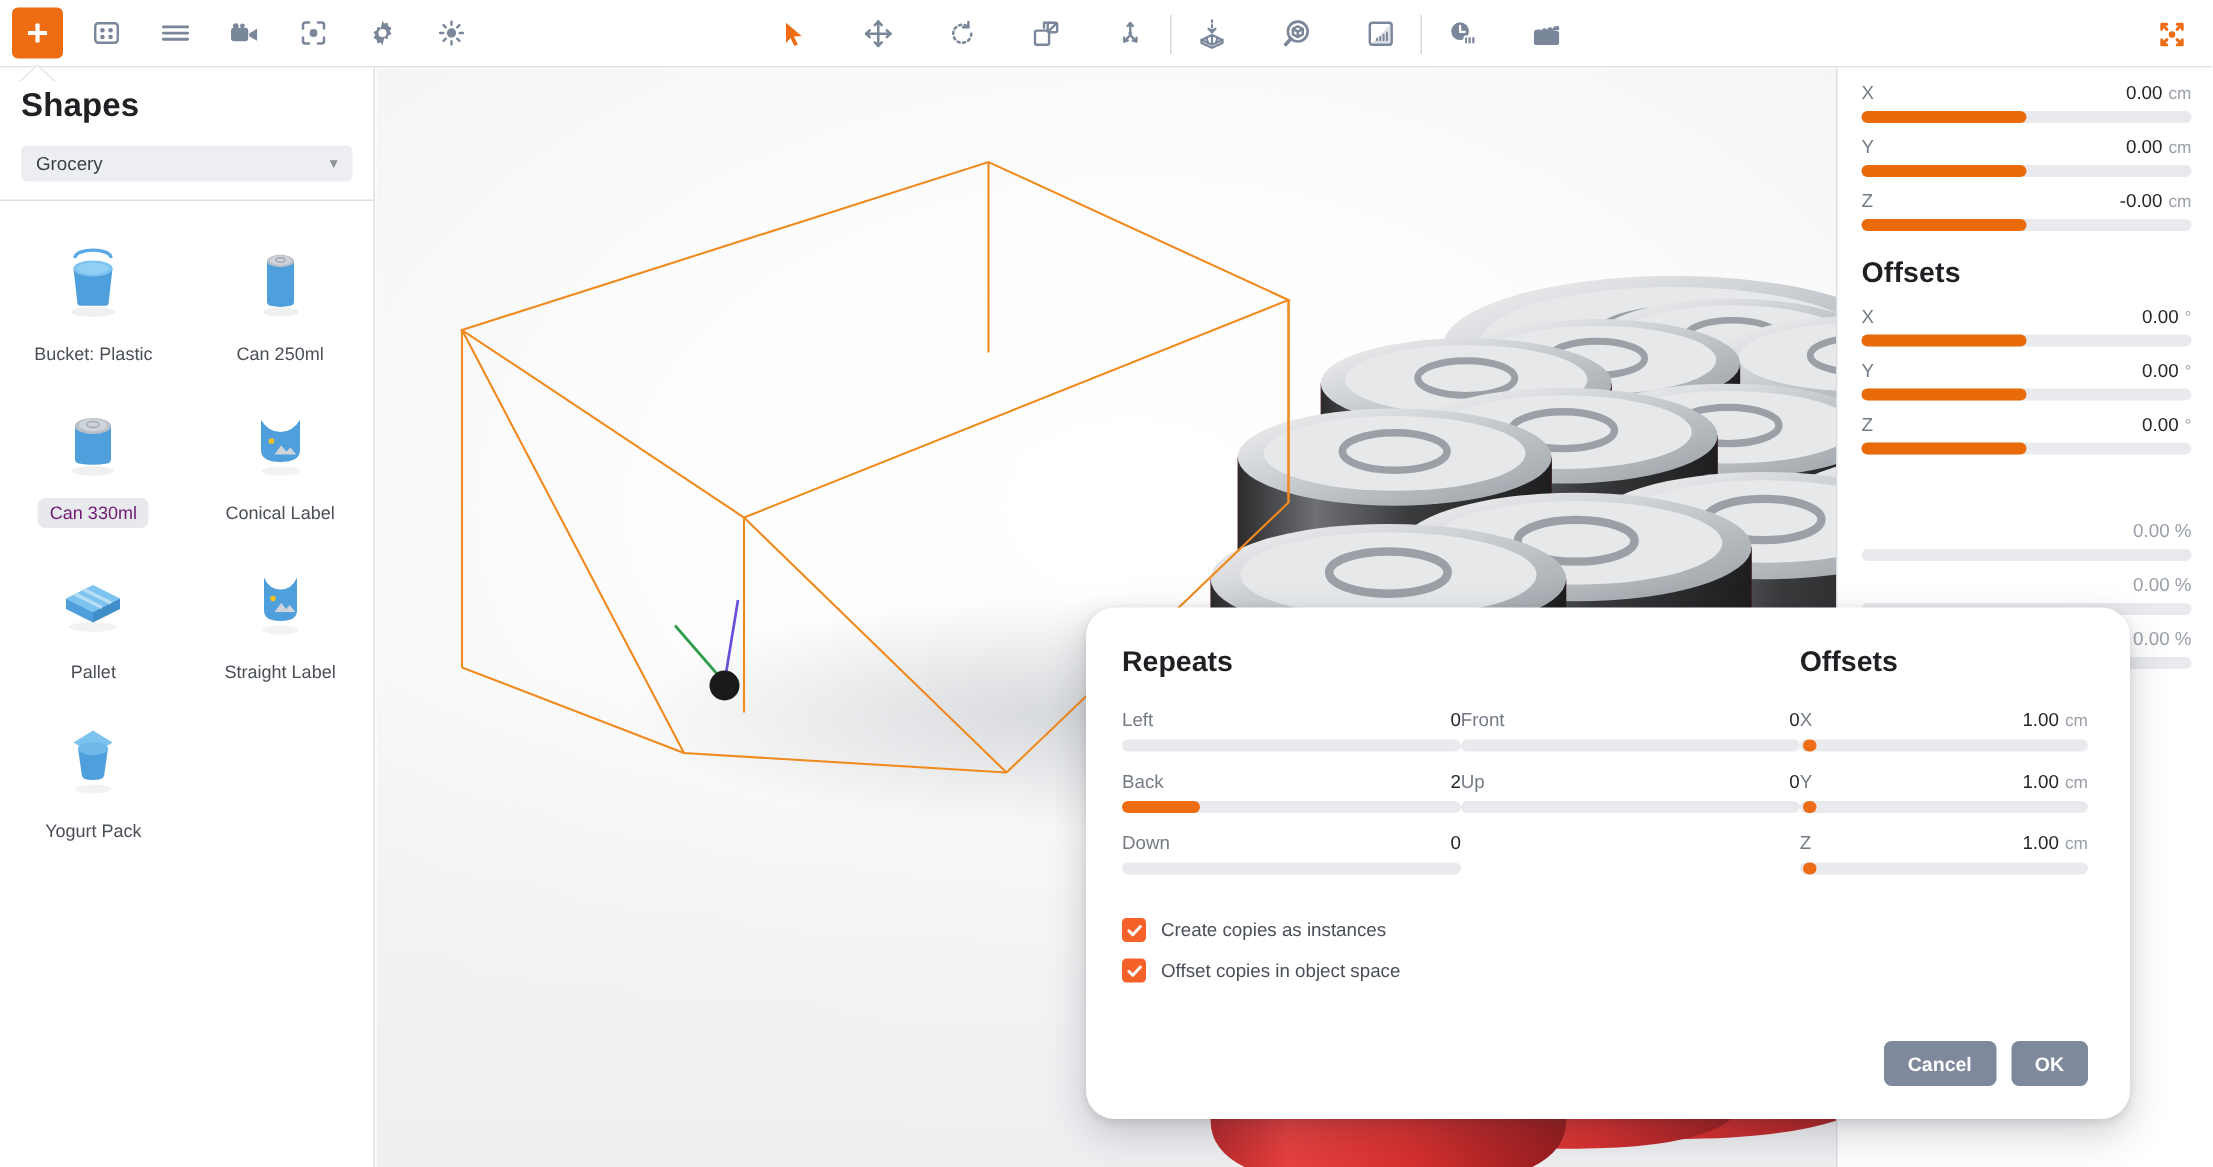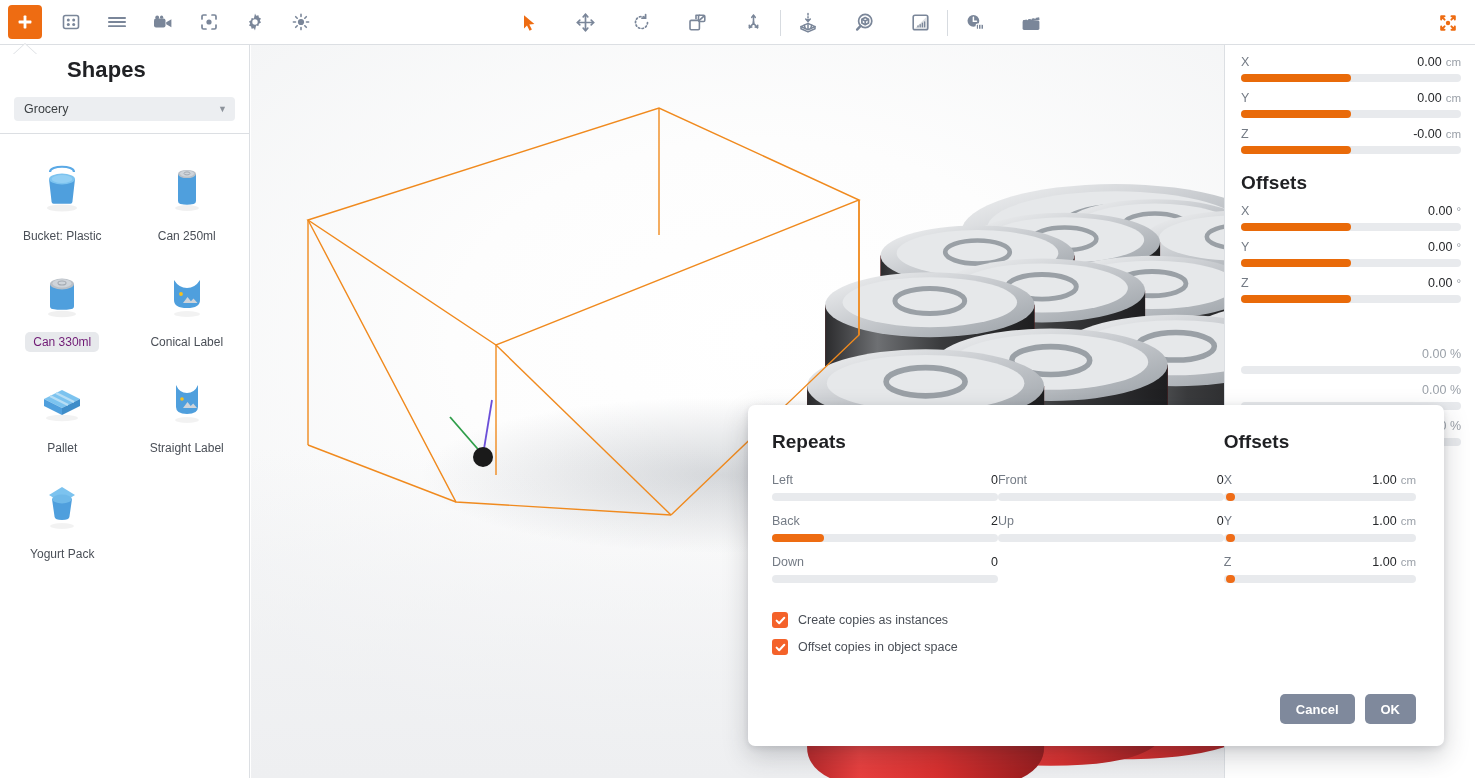--- a/index.html
+++ b/index.html
@@ -43,21 +43,21 @@
     border-bottom: 11px solid #dcdfe3; z-index: 5;
   }
 
   
   .sidebar {
     position: absolute; left: 0; top: 45px; width: 250px; height: 733px;
     background: #fff; border-right: 1px solid #dcdfe3;
   }
   .sb-title {
     font-size: 22px; font-weight: 600; color: #202124;
-    padding: 12px 0 0 27px; letter-spacing: 0.1px; margin-left: 40px;
+    padding: 12px 0 0 14px; letter-spacing: 0.1px;
   }
   .sb-select {
     margin: 14px 14px 0 14px; height: 24px; background:#eceef1;
     border-radius: 4px; display:flex; align-items:center;
     padding: 0 8px 0 10px; font-size: 12.5px; color:#3c4043;
     cursor:pointer; position: relative;
   }
   .sb-select .chev { margin-left:auto; color:#8d939b; font-size: 9px; line-height:1; }
   .sb-divider { margin-top: 12px; height:1px; background:#dcdfe3; }
 
@@ -102,22 +102,22 @@
   .rp-axis { color:#747b85; }
   .rp-val { margin-left:auto; color:#26282b; font-weight:400; }
   .rp-unit { color:#9aa0a8; margin-left: 4px; font-size: 11.5px; }
   .track {
     margin-top: 5px; height: 8px; border-radius: 5px; background:#e8eaed; position:relative;
   }
   .fill { position:absolute; left:0; top:0; height:8px; border-radius:5px; background:#e96a09; }
 
   
   .dialog {
-    position:absolute; left: 748px; top: 405px; width: 696px; height: 341px;
-    background:#ffffff; border-radius: 7px;
+    position:absolute; left: 724px; top: 405px; width: 696px; height: 341px;
+    background:#ffffff; border-radius: 19px;
     box-shadow: 0 10px 26px rgba(40,45,55,0.22), 0 2px 6px rgba(40,45,55,0.12);
     z-index: 40; padding: 26px 28px 0 24px;
   }
   .dlg-cols { display:flex; }
   .dlg-col { }
   .dlg-col.c1 { width: 235px; }
   .dlg-col.c2 { width: 235px; }
   .dlg-col.c3 { width: 200px; }
   .dlg-title { font-size: 19px; font-weight: 600; color:#1f2023; margin-bottom: 18px; height: 24px; }
   .dlg-row { margin-bottom: 13px; }

